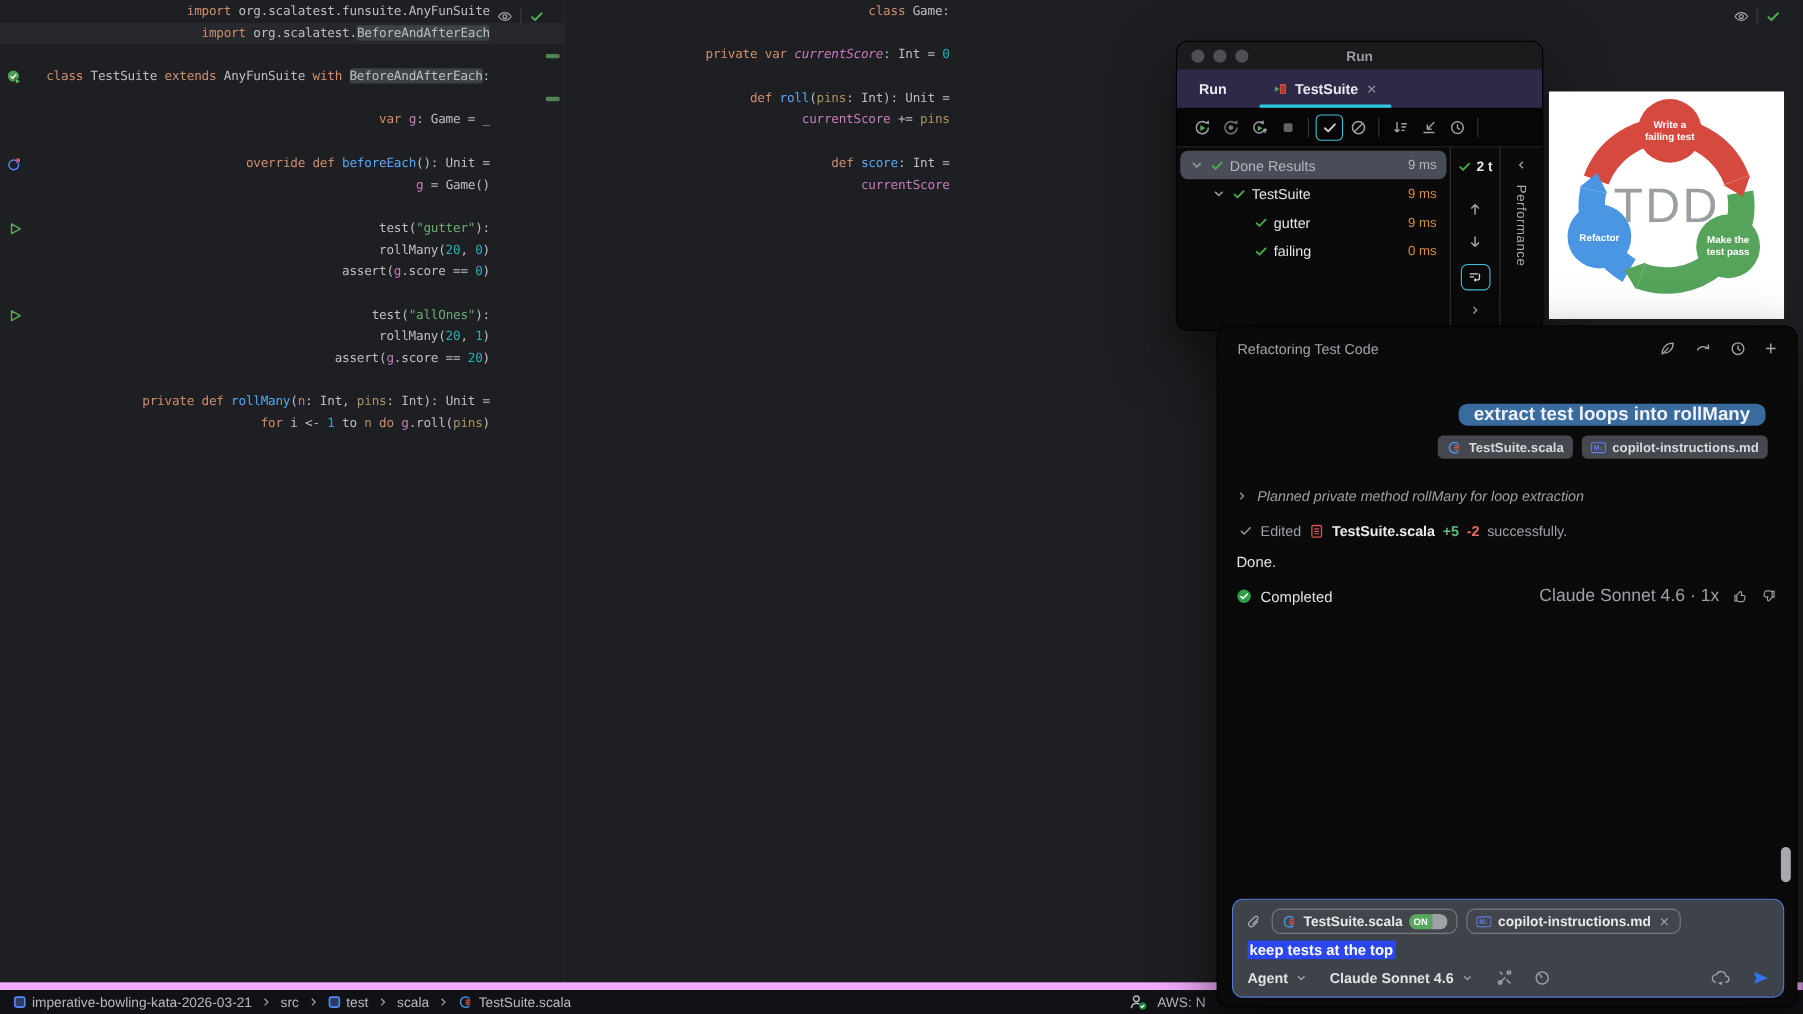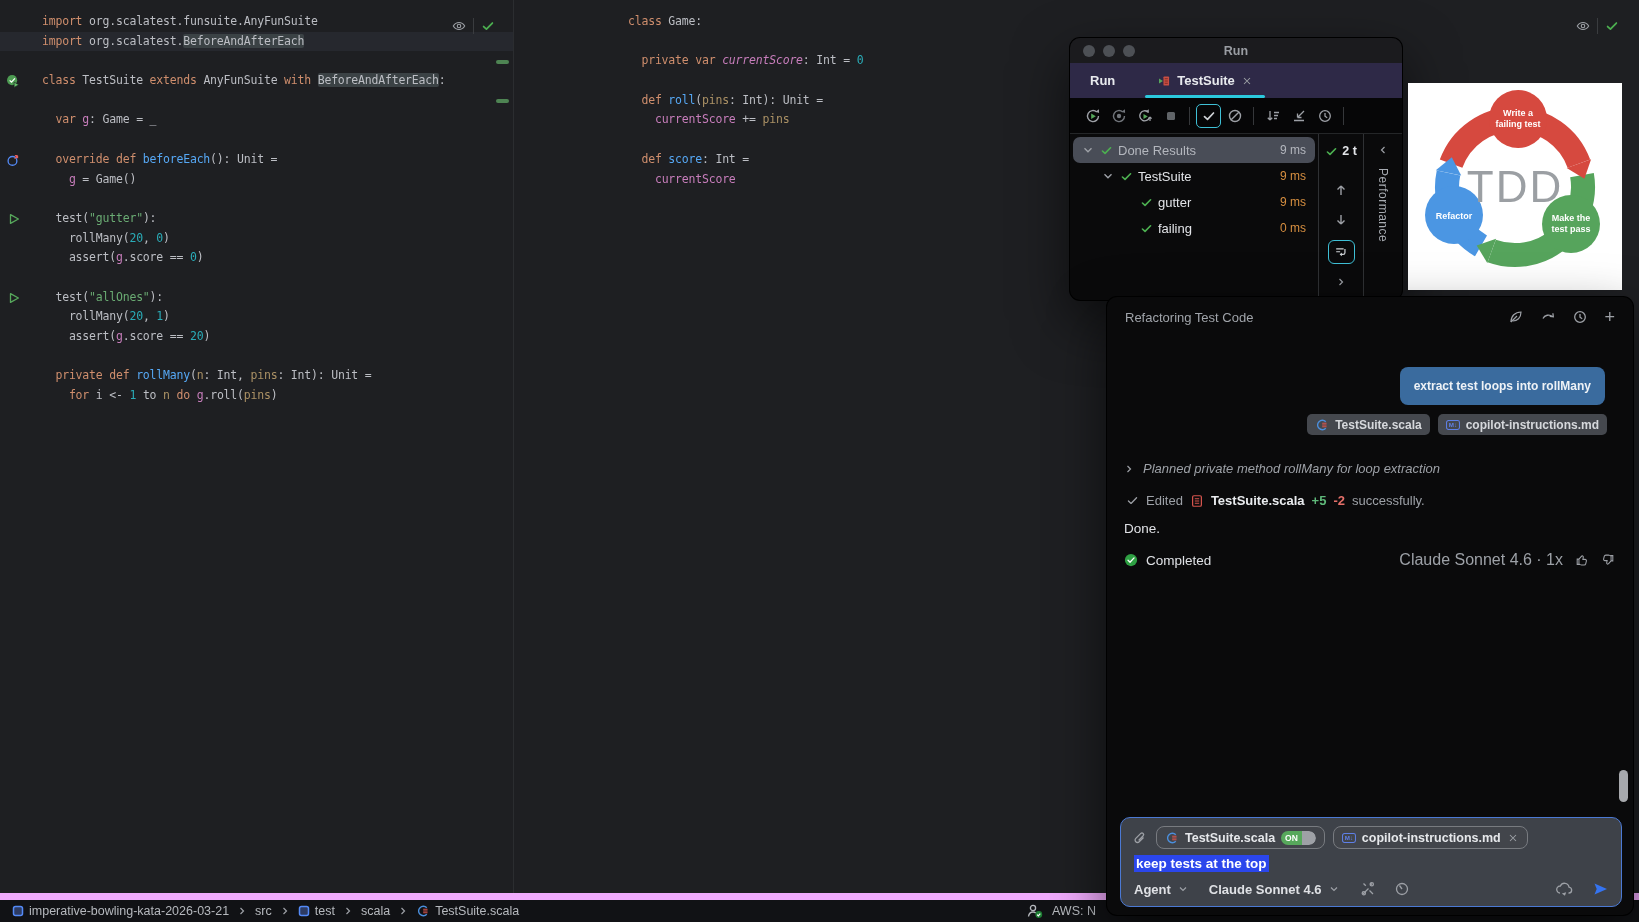--- a/index.html
+++ b/index.html
@@ -1,21 +1,21 @@
 <!DOCTYPE html>
 <html><head>
 <meta charset="utf-8">
 <style>
   * { margin:0; padding:0; box-sizing:border-box; }
   html,body { background:#141517; }
   body { font-family:"Liberation Sans", sans-serif; }
   .screen { position:relative; width:1639px; height:922px; background:#1e1f22; overflow:hidden; }
 
   
-  .pane { position:absolute; top:12px; height:893px; background:#1e1f22; }
+  .pane { position:absolute; top:1px; height:893px; background:#1e1f22;text-align:right; }
   .pane-left { left:0; width:513px; }
   .pane-mid { left:514px; width:1125px; }
   .vsplit { position:absolute; left:513px; top:0; width:1px; height:893px; background:#2b2d30; }
   .code { position:absolute; top:0; font-family:"DejaVu Sans Mono", monospace; font-size:11.5px; letter-spacing:-0.2px; line-height:19.7px; white-space:pre; }
   .code-left { left:42px; }
   .code-mid { left:114px; }
   .cl { height:19.7px; }
   .row-hl { position:absolute; left:0; top:19.7px; width:513px; height:19.7px; background:#26282e; }
   .tok-box { background:#3b4245; border-radius:2px; }
   .gut { position:absolute; width:14px; height:14px; }
@@ -66,21 +66,21 @@
   
   .tdd { position:absolute; left:1408px; top:83px; }
 
   
   .chatwin { left:1107px; top:297px; width:526px; height:618px; }
   .chattab { position:relative; height:100%; display:flex; align-items:center; padding:0 18px; font-size:13px; font-weight:700; color:#fff; }
   .tab-right { margin-left:auto; display:flex; align-items:center; gap:16px; padding-right:16px; }
   .chat-header { height:40px; display:flex; align-items:center; padding:0 18px; }
   .thread-title { font-size:13px; color:#a0a4aa; }
   .hdr-icons { margin-left:auto; display:flex; align-items:center; gap:16px; }
-  .bubble { width:fit-content; margin:30px 28px 0 auto; background:#3a6b9e; border-radius:8px; padding:12px 14px; color:#eef2f6; font-size:12px; font-weight:600; }
+  .bubble { width:fit-content; margin:30px 28px 0 auto; background:#3a6b9e; border-radius:8px; padding:0 14px; color:#eef2f6; font-size:17px; font-weight:600; }
   .chiprow { display:flex; justify-content:flex-end; gap:8px; margin:9px 26px 0 0; }
   .chip { display:inline-flex; align-items:center; gap:6px; background:#45484e; border-radius:5px; padding:2px 8px; font-size:12px; font-weight:600; color:#d6d8dc; height:21px; }
   .planned { display:flex; align-items:center; gap:8px; margin:26px 0 0 16px; font-size:13px; color:#9da1a7;font-style:italic; }
   .edited { display:flex; align-items:center; gap:7px; margin:17px 0 0 19px; font-size:13px; color:#9da1a7; }
   .edited .fname { color:#e9ebee; font-weight:700; }
   .edited .add { color:#5fb97a; font-weight:600; }
   .edited .del { color:#e5706a; font-weight:600; }
   .doneline { margin:13px 0 0 17px; font-size:13.5px; color:#dfe1e5; }
   .completed { display:flex; align-items:center; gap:8px; margin:15px 18px 0 17px; font-size:13.5px; color:#dfe1e5; }
   .model-info { margin-left:auto; font-size:16px; color:#9da1a7; display:flex; align-items:center; gap:12px; }

